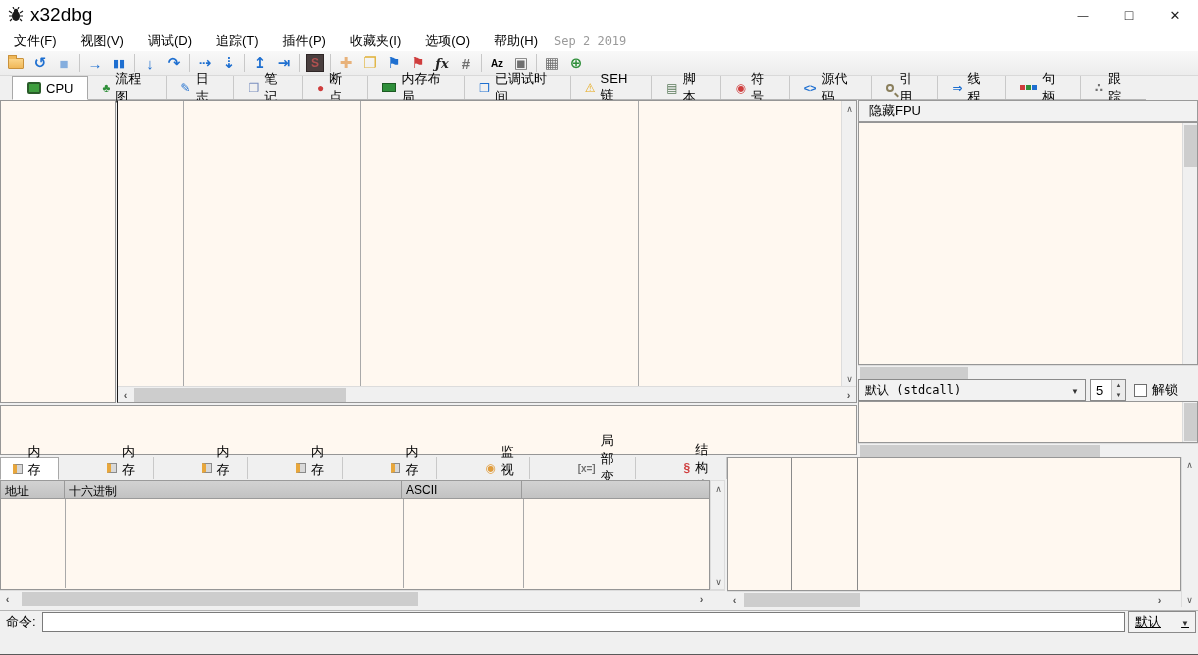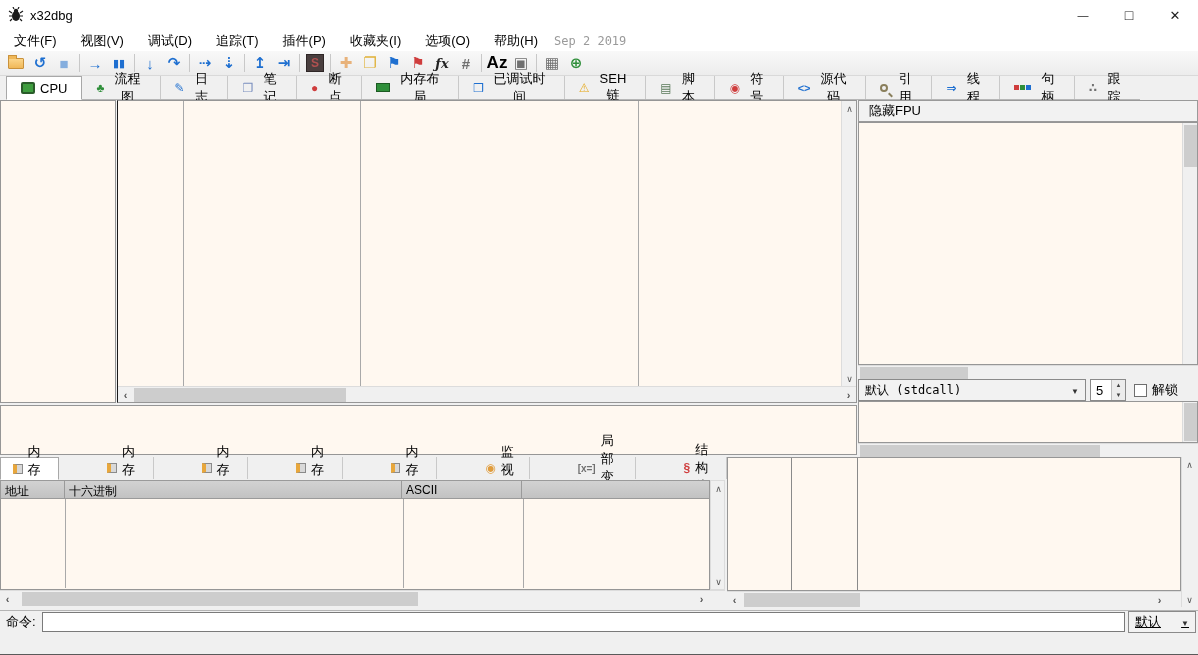--- a/index.html
+++ b/index.html
@@ -4,21 +4,21 @@
 <style>
   * { margin:0; padding:0; box-sizing:border-box; }
   html,body { width:1198px; height:655px; overflow:hidden;
     font-family:"Liberation Sans","DejaVu Sans",sans-serif; font-size:12px; color:#000; background:#f0f0f0; }
   .abs { position:absolute; }
   #win { position:relative; width:1198px; height:655px; background:#f0f0f0; border-bottom:1px solid #5a5a5a;}
 
   
   #titlebar { left:0; top:0; width:1198px; height:30px; background:#fff; display:flex; align-items:center; }
   #app-icon { width:16px; height:16px; margin:0 6px 0 8px; }
-  #title-text { font-size:13px; }
+  #title-text { font-size:19px; }
   .wctl { width:46px; height:30px; display:flex; align-items:center; justify-content:center; color:#222; font-size:13px; }
   #winctls { position:absolute; right:0; top:0; display:flex; }
   .glyph-min::before{content:"—"; font-size:11px;}
   .glyph-max::before{content:"□"; font-size:14px;}
   .glyph-close::before{content:"✕"; font-size:13px;}
 
   
   #menubar { left:0; top:30px; width:1198px; height:21px; background:#fff; display:flex; align-items:center; font-size:13px; }
   .menu-item { padding:2px 10px; margin-left:4px; }
   #build-date { color:#9a9a9a; margin-left:6px; font-family:"DejaVu Sans Mono",monospace; font-size:12px;}
@@ -34,21 +34,21 @@
   .c-red { color:#cf3d3d; }
   .c-gray { color:#707070; }
   .c-green { color:#2f8f3a; }
   .folder-shape { width:16px; height:11px; background:linear-gradient(#fbd58a,#f0b858); border:1px solid #c9913b; border-radius:1px; position:relative; }
   .folder-shape::before { content:""; position:absolute; left:-1px; top:-4px; width:7px; height:3px; background:#f0b858; border:1px solid #c9913b; border-bottom:none; border-radius:1px 1px 0 0; }
   .scylla { width:18px; height:18px; background:#4a3f3f; color:#b05050; font-size:12px; font-weight:bold; display:flex; align-items:center; justify-content:center; border:1px solid #2e2626; }
   .fx-i { font-style:italic; font-family:"DejaVu Serif",serif; font-size:13px; color:#222; font-weight:bold;}
   .pause-i { font-size:11px; letter-spacing:0px; }
 
   
-  #tabbar { left:6px; top:76px; width:1134px; height:24px; background:#f0f0f0; display:flex; border-bottom:1px solid #b6b6b6;text-align:center; }
+  #tabbar { left:12px; top:76px; width:1134px; height:24px; background:#f0f0f0; display:flex; border-bottom:1px solid #b6b6b6; }
   .vtab { display:flex; align-items:center; gap:5px; padding:0 14px; border-right:1px solid #c9c9c9; font-size:13px; height:23px; }
   .vtab.active { background:#fff; border:1px solid #a8a8a8; border-bottom:1px solid #fff; height:24px; }
   .ticon { font-size:12px; font-weight:bold; display:inline-flex; align-items:center; justify-content:center; }
   .chip { width:14px; height:12px; background:#3f9e3f; border:2px solid #2a5c2a; border-radius:2px; }
   .ram { width:15px; height:9px; background:#2f8f3a; border:1px solid #1c5a22; }
   .mag { width:8px; height:8px; border:2px solid #8a7f5c; border-radius:50%; position:relative; }
   .mag::after { content:""; position:absolute; width:5px; height:2px; background:#8a7f5c; transform:rotate(45deg); left:6px; top:8px; }
   .handles-i { display:inline-flex; gap:1px; }
   .handles-i i { width:5px; height:5px; display:block; }
 
@@ -169,21 +169,21 @@
         <span class="scylla">S</span>
       </div>
     <div class="tsep"></div>
     <div class="tbtn c-tan">✚</div>
     <div class="tbtn c-yellow">❐</div>
     <div class="tbtn c-blue">⚑</div>
     <div class="tbtn c-red">⚑</div>
     <div class="tbtn fx-i">ƒx</div>
     <div class="tbtn c-gray">#</div>
     <div class="tsep"></div>
-    <div class="tbtn" style="font-size:17px;">Az</div>
+    <div class="tbtn" style="font-size:10px;">Az</div>
     <div class="tbtn c-gray">▣</div>
     <div class="tsep"></div>
     <div class="tbtn c-gray">▦</div>
     <div class="tbtn c-green">⊕</div>
   </div>
 
   <div id="tabbar" class="abs">
     <div class="vtab active">
         <span class="ticon chip"></span>
         <span>CPU</span>

